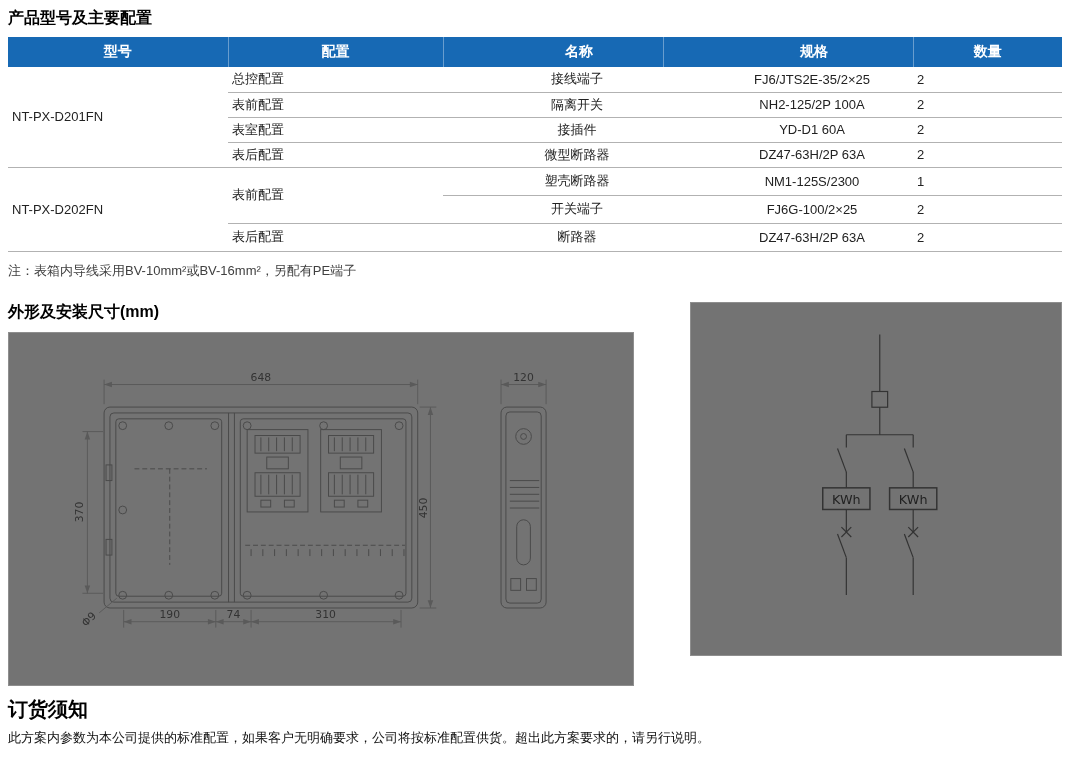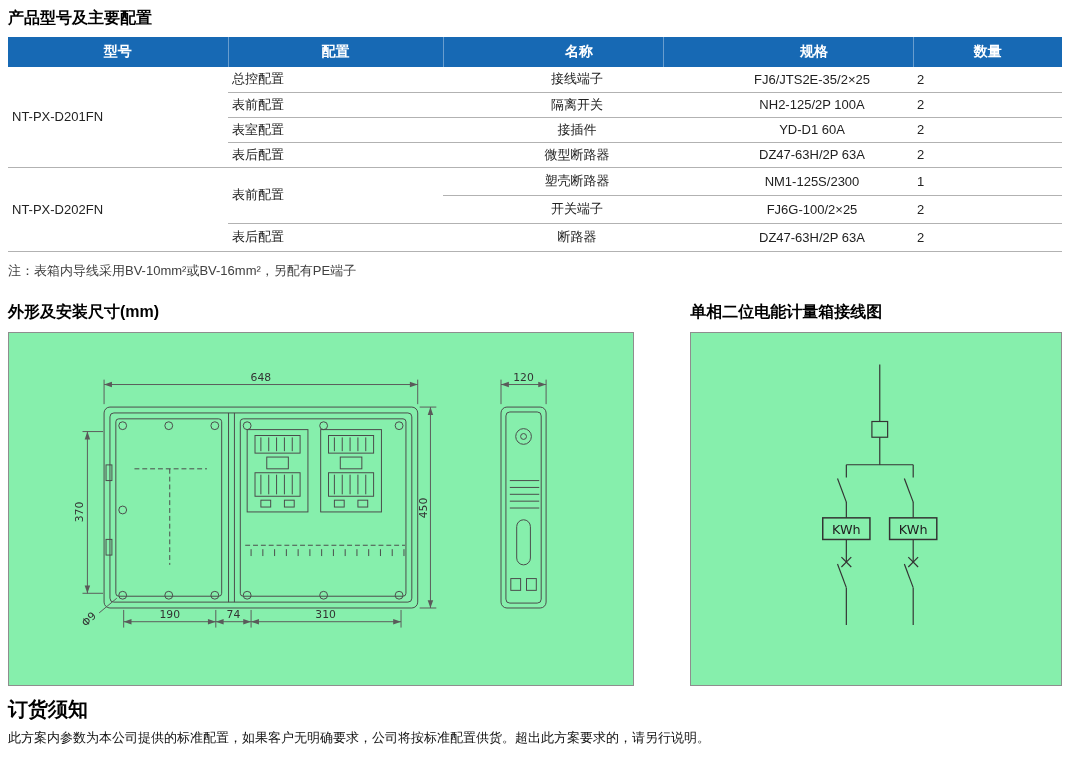--- a/index.html
+++ b/index.html
@@ -12,21 +12,21 @@
   table.spec col.c3 { width: 220px; } table.spec col.c4 { width: 250px; }
   table.spec col.c5 { width: 149px; }
   table.spec thead th { background: var(--table-header-bg, #1769b4); color: #fff; font-size: 14px; font-weight: bold; height: 30px; text-align: center; padding: 0; }
   table.spec thead th + th { border-left: 1px solid rgba(255,255,255,0.35); }
   table.spec thead th.al, table.spec tbody td.al { text-align: center; padding-left: 52px; }
   table.spec tbody td { font-size: 13px; color: #222; border-bottom: 1px solid #b2b2b2; height: 25px; padding: 2px 4px; vertical-align: middle; }
   table.spec tbody tr.r2 td { height: 28px; }
   .note { font-size: 13px; margin: 4px 0 22px 0; color: #404040; }
   .panels { display: flex; gap: 56px; }
   .panel h2 { font-size: 16px; font-weight: bold; margin: 0 0 9px 0; color: #000; }
-  .box { border: 1px solid #8e8e8e; height: 354px; background: #86efac; }
+  .box { border: 1px solid #8e8e8e; height: 354px; background: #737373; }
   .box svg { display: block; width: 100%; height: 100%; }
   .panel.left { width: 637px; }
   .panel.right { width: 378px; }
   .ordering-title { font-size: 20px; font-weight: bold; margin: 10px 0 6px 0; color: #000; }
   .ordering-text { font-size: 13px; margin: 0; color: #111; }
   svg line, svg rect, svg circle, svg path { stroke: #4a4a4a; fill: none; stroke-width: 1; }
   svg .dim { stroke: #5a5a5a; stroke-width: 1; }
   svg .dash { stroke-dasharray: 5 3; }
   svg text { fill: #333; font-family: "DejaVu Sans", sans-serif; font-size: 11px; stroke: none; }
   svg polygon.arr { fill: #5a5a5a; stroke: none; }
@@ -225,21 +225,20 @@
           </g>
           <g>
             <line class="dim" x1="92" y1="283" x2="110" y2="268"></line>
             <text x="84" y="292" text-anchor="middle" transform="rotate(-45 84 292)">Φ9</text>
           </g>
         </svg>
       </div>
     </div>
 
     <div class="panel right">
-      <h2>单相二位电能计量箱接线图</h2>
       <div class="box">
         <svg class="wiring" viewBox="0 0 376 354" preserveAspectRatio="xMidYMid meet">
           <g>
             <line x1="192" y1="30" x2="192" y2="88"></line>
             <rect x="184" y="88" width="16" height="16"></rect>
             <line x1="192" y1="104" x2="192" y2="132"></line>
             <line x1="158" y1="132" x2="226" y2="132"></line>
           </g>
           <g>
             <line x1="158" y1="132" x2="158" y2="145"></line>

